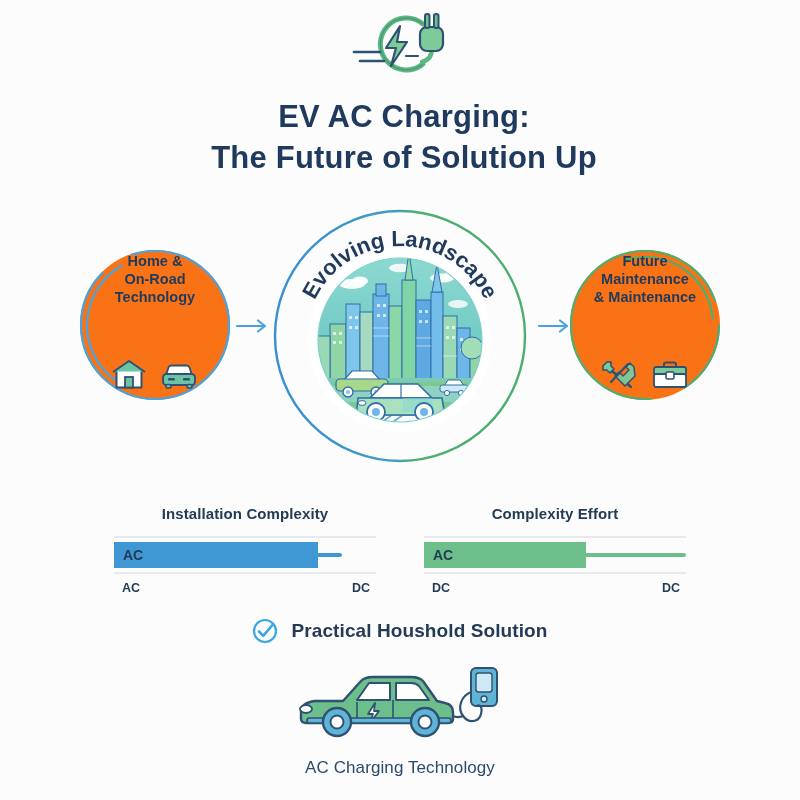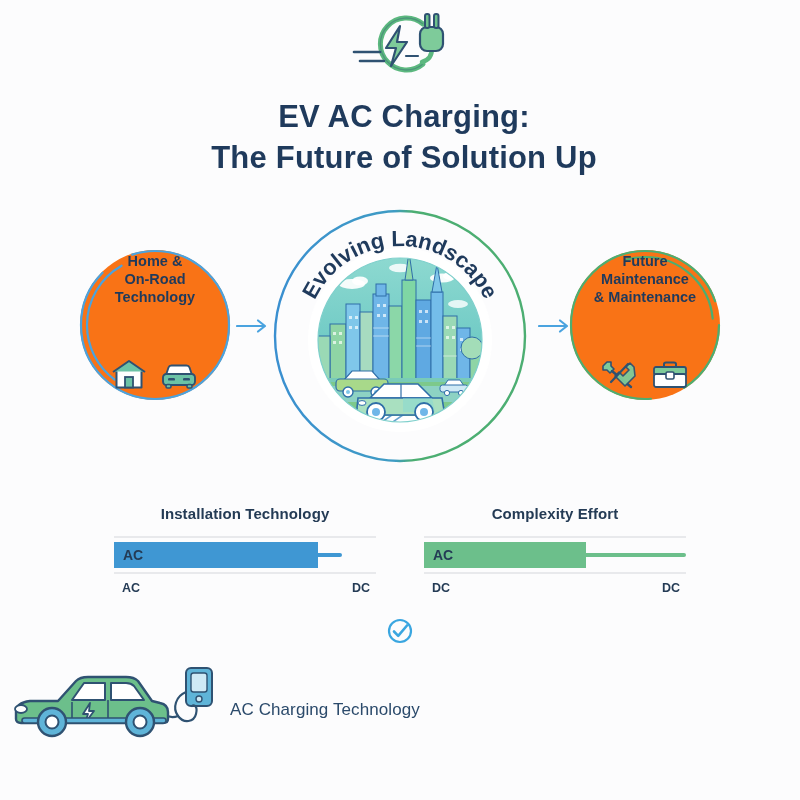--- a/index.html
+++ b/index.html
@@ -201,21 +201,21 @@
     letter-spacing: 0.1px;
   }
 
   
   #footer {
     position: absolute;
     top: 662px;
     left: 0;
     width: 800px;
     display: flex;
-    flex-direction: row;
+    flex-direction: column;
     align-items: center;
   }
   #footer-caption {
     margin-top: 6px;
     font-size: 17px;
     color: #2b4a6b;
     letter-spacing: 0.1px;
   }
 </style>
 </head>
@@ -452,21 +452,21 @@
           <rect x="3" y="14" width="32" height="13" rx="2" fill="#ffffff" stroke="#2f5272" stroke-width="1.8"></rect>
           <rect x="15" y="12" width="8" height="7" rx="1.5" fill="#ffffff" stroke="#2f5272" stroke-width="1.6"></rect>
         </svg>
       </div>
     </div>
   </div>
 
   <div id="metrics">
 
     <div class="metric">
-      <div class="metric-title">Installation Technology</div>
+      <div class="metric-title">Installation Complexity</div>
       <div class="metric-chart">
         <div class="chart-rule rule-top"></div>
         <div class="track-line" id="track-0" style="width: calc(87% - 13.92px); background: rgb(63, 151, 211);"></div>
         <div class="bar" id="bar-0" style="width: calc(78% - 12.48px); background: rgb(63, 151, 211);">
           <span class="bar-label">AC</span>
         </div>
         <div class="chart-rule rule-bottom"></div>
       </div>
       <div class="axis-row">
         <span class="axis-tick">AC</span>
@@ -489,20 +489,21 @@
         <span class="axis-tick">DC</span>
       </div>
     </div>
   </div>
 
   <div id="callout">
     <svg width="26" height="26" viewBox="0 0 26 26">
       <circle cx="13" cy="13" r="11" fill="none" stroke="#3aa6e0" stroke-width="2.2"></circle>
       <polyline points="7,13.5 11.2,17.8 20,7.5" fill="none" stroke="#3aa6e0" stroke-width="2.6" stroke-linecap="round" stroke-linejoin="round"></polyline>
     </svg>
+    <span id="callout-text">Practical Houshold Solution</span>
   </div>
 
   <div id="footer">
     <svg width="230" height="90" viewBox="0 0 230 90">
 
       <rect x="186" y="6" width="26" height="38" rx="5" fill="#5fb4d8" stroke="#2f5272" stroke-width="2"></rect>
       <rect x="191" y="11" width="16" height="19" rx="2.5" fill="#cfe9f5" stroke="#2f5272" stroke-width="1.4"></rect>
       <circle cx="199" cy="37" r="3" fill="#cfe9f5" stroke="#2f5272" stroke-width="1.4"></circle>
 
       <path d="M186 30 C176 34 172 46 178 54 C184 62 194 60 196 52 C198 44 194 42 192 44" fill="none" stroke="#2f5272" stroke-width="2.2" stroke-linecap="round"></path>

